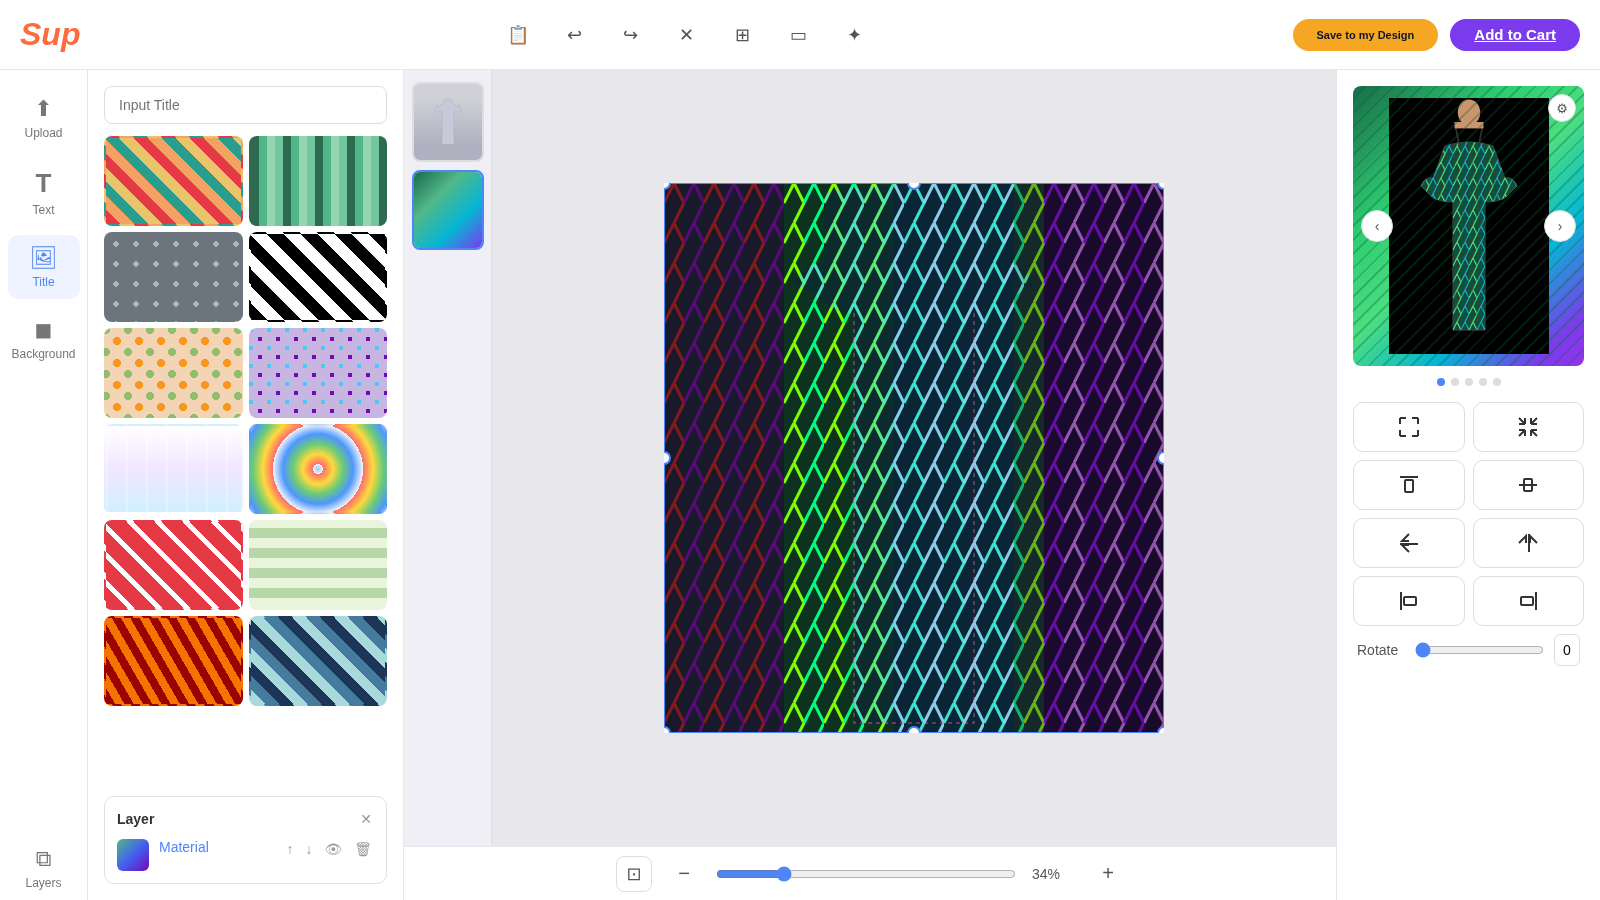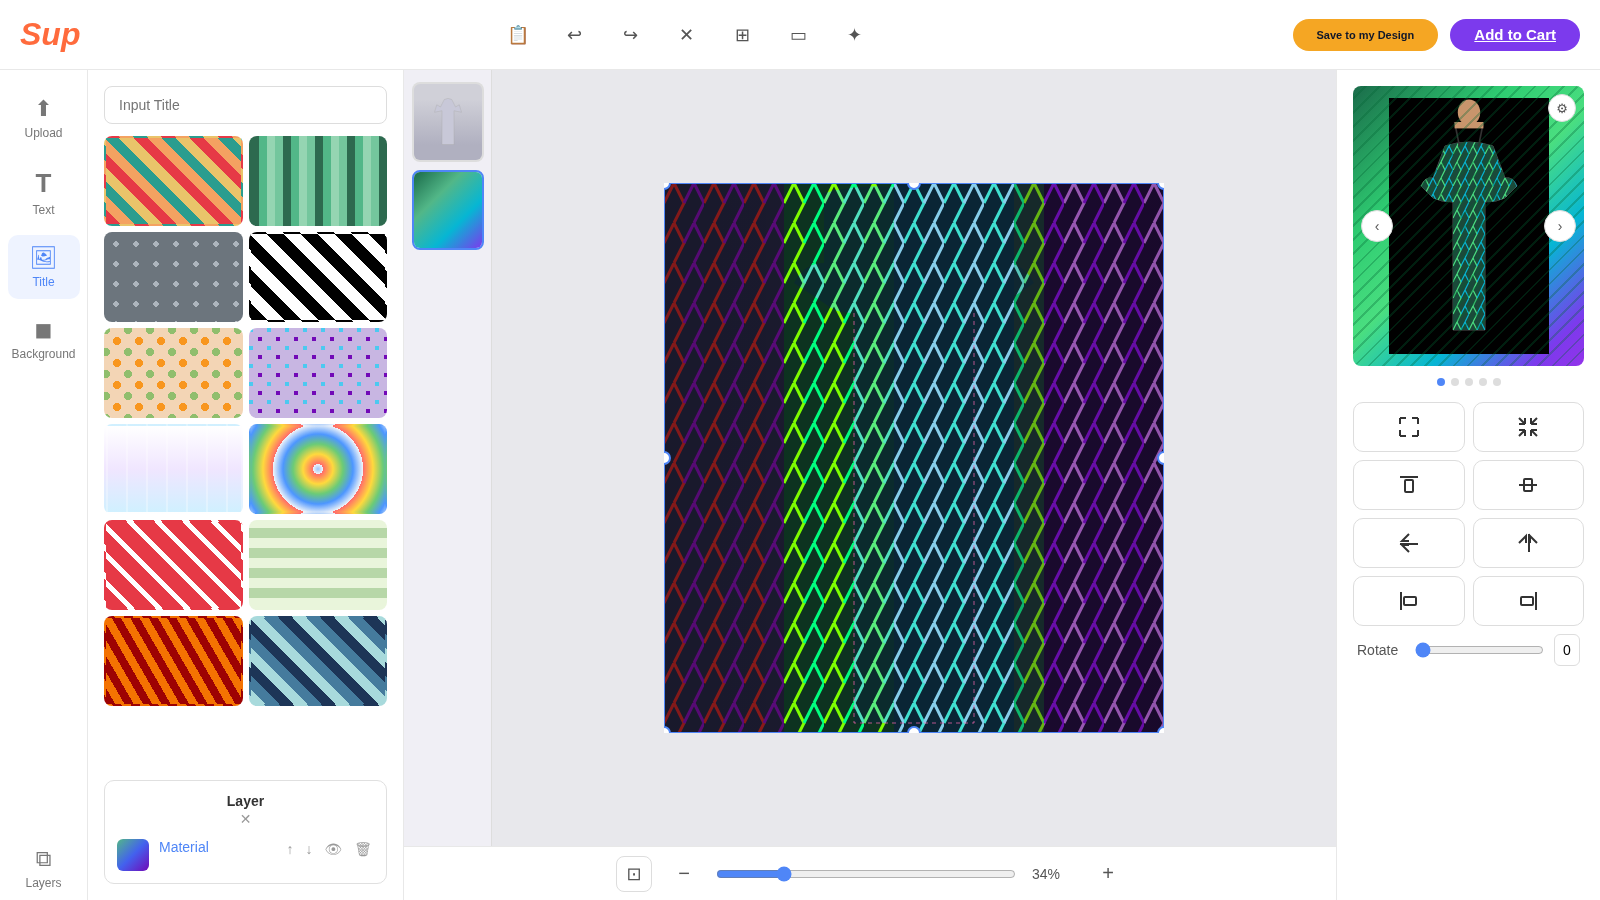--- a/index.html
+++ b/index.html
@@ -154,21 +154,20 @@
       background: #fff;
     }
     .layer-header {
       display: flex;
       justify-content: space-between;
       align-items: center;
       margin-bottom: 10px;
       font-size: 14px;
       font-weight: 600;
       color: #333;
-      flex-direction: column;
     }
     .layer-item {
       display: flex;
       align-items: flex-start;
       gap: 10px;
     }
     .layer-thumb {
       width: 32px; height: 32px;
       border-radius: 6px;
       background: linear-gradient(135deg, #52b788, #4361ee, #7209b7);

